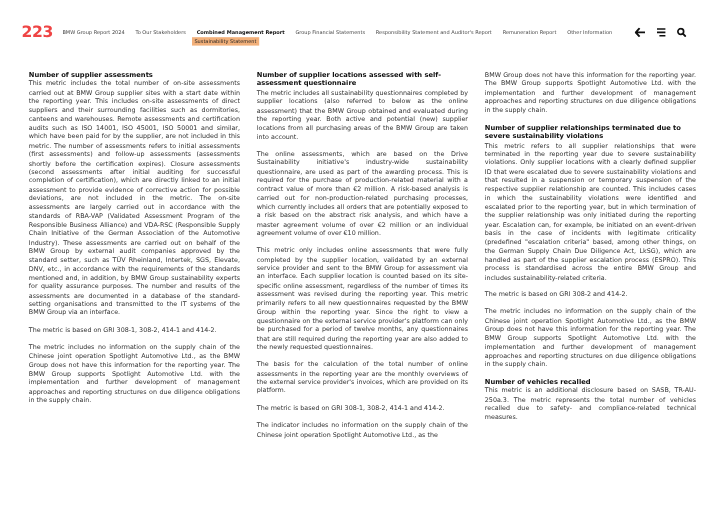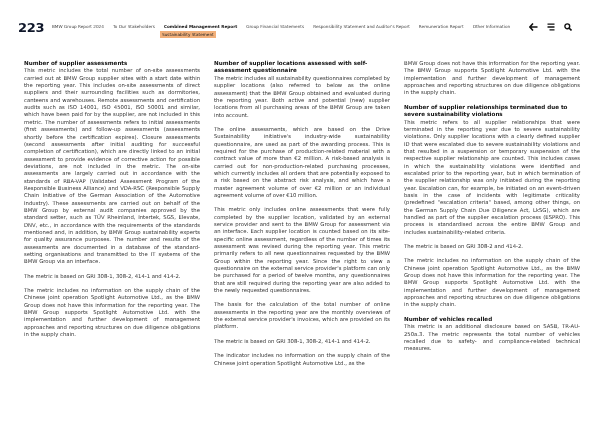--- a/index.html
+++ b/index.html
@@ -1,20 +1,20 @@
 <!DOCTYPE html>
 <html><head>
 <meta charset="utf-8">
 <style>
   * { box-sizing: border-box; margin: 0; padding: 0; }
   html, body { width: 600px; height: 424px; background: #ffffff; overflow: hidden; }
   body { font-family: "DejaVu Sans", sans-serif; color: #1f1f1f; position: relative; }
 
   .header { position: absolute; top: 0; left: 0; width: 600px; height: 40px; }
-  .page-number { position: absolute; left: 18px; top: 20px; font-size: 13px; font-weight: bold; color: #0f172a; letter-spacing: -0.3px; }
+  .page-number { position: absolute; left: 18px; top: 20px; font-size: 13px; font-weight: bold; color: #ef4444; letter-spacing: -0.3px; }
   .nav { position: absolute; top: 24px; left: 52px; display: flex; gap: 0; }
   .nav-item { font-size: 4.2px; color: #444; white-space: nowrap; margin-right: 9px; cursor: pointer; }
   .nav-item.bold { font-weight: bold; color: #111; }
   .nav-sub { position: absolute; left: 160px; top: 31px; font-size: 4.2px; background: #f2b07a; color: #222; padding: 1px 2px; cursor: pointer; }
   .icons { position: absolute; right: 28px; top: 22px; display: flex; gap: 8px; align-items: center; }
   .icon { width: 9px; height: 9px; display: flex; align-items: center; justify-content: center; cursor: pointer; }
 
   .columns { position: absolute; top: 60px; left: 24px; width: 556px; display: flex; gap: 14px; }
   .col { width: 176px; }
   .col h3 { font-size: 5.6px; font-weight: bold; line-height: 7.4px; color: #111; }

